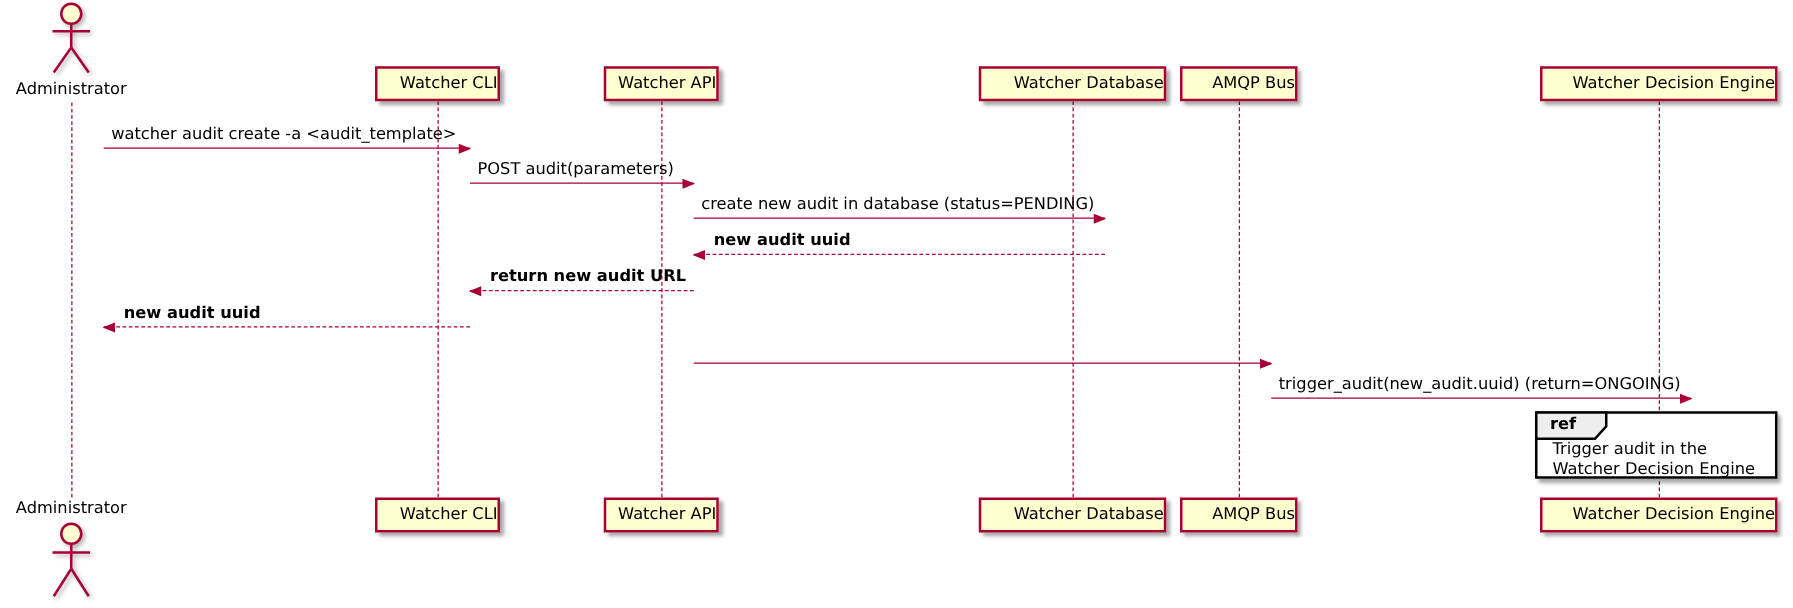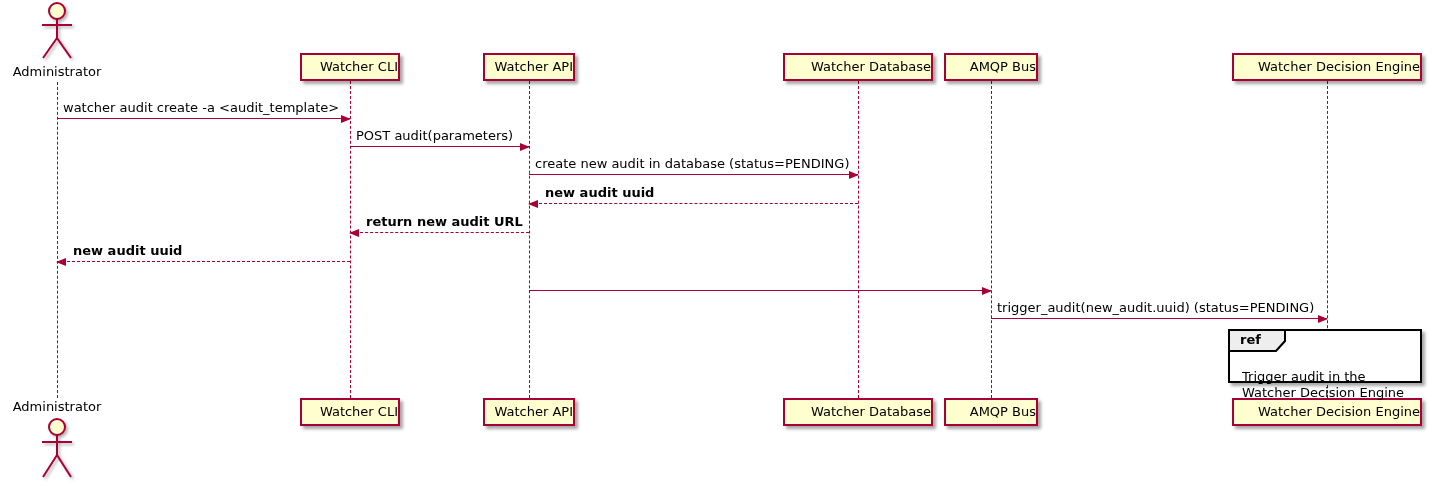--- a/index.html
+++ b/index.html
@@ -33,42 +33,42 @@
     font-size:13px; line-height:24px; text-align:right;
     white-space:nowrap;
   }
   
   .actor-svg { position:absolute; z-index:3; filter:drop-shadow(2px 2px 1.5px rgba(0,0,0,0.3)); }
   .actor-label {
     position:absolute; z-index:3; transform:translateX(-50%);
     font-size:13px; white-space:nowrap; background:var(--background);
   }
   
-  .msg { position:absolute; height:21px; z-index:2; }
+  .msg { position:absolute; height:21px; z-index:2;margin-left:26px; }
   .msg-label {
     position:absolute; bottom:4px; font-size:13px; white-space:nowrap;
   }
   .lbl-ltr { left:6px; }
   .lbl-rtl { left:16px;font-weight:bold; }
   .msg-line { position:absolute; left:0; right:0; bottom:0; height:0; }
   .line-solid  { border-top:1px solid var(--stroke); }
   .line-dashed { border-top:1px dashed var(--stroke); }
   .ah {
     position:absolute; bottom:-4px; width:0; height:0;
     border-top:4px solid transparent; border-bottom:4px solid transparent;
   }
   .ah-r { right:-1px; border-left:10px solid var(--stroke); }
   .ah-l { left:-1px;  border-right:10px solid var(--stroke); }
   
   .ref-frame {
     position:absolute; z-index:4;
     background:var(--background);
     border:2px solid #000;
     box-shadow:3px 3px 3px rgba(0,0,0,0.35);
-    padding-top:38px;
+    padding-top:21px;
   }
   .ref-tab-svg { position:absolute; top:-2px; left:-2px; }
   .ref-keyword {
     position:absolute; top:1px; left:10px;
     font-size:13px; font-weight:bold;
   }
   .ref-line { margin-left:12px; font-size:13px; line-height:16px; white-space:nowrap; }
 </style>
 </head>
 <body>
@@ -132,21 +132,21 @@
     <div class="msg-line line-dashed"></div>
     <div class="ah ah-l"></div>
   </div>
 
   <div class="msg" style="left:529px; top:270px; width:462px;">
     <div class="msg-line line-solid"></div>
     <div class="ah ah-r"></div>
   </div>
 
   <div class="msg" style="left:991px; top:298px; width:336px;">
-    <span class="msg-label lbl-ltr">trigger_audit(new_audit.uuid) (status=PENDING)</span>
+    <span class="msg-label lbl-ltr">trigger_audit(new_audit.uuid) (return=ONGOING)</span>
     <div class="msg-line line-solid"></div>
     <div class="ah ah-r"></div>
   </div>
 
   <div class="ref-frame" style="left:1228px; top:329px; width:194px; height:54px;">
     <svg class="ref-tab-svg" width="60" height="23" viewBox="0 0 60 23">
       <path d="M1,1 H57 V12 L48,22 H1 Z" fill="var(--ref-tab-fill)" stroke="#000000" stroke-width="2"></path>
     </svg>
     <span class="ref-keyword">ref</span>
     <div class="ref-line">Trigger audit in the</div>

